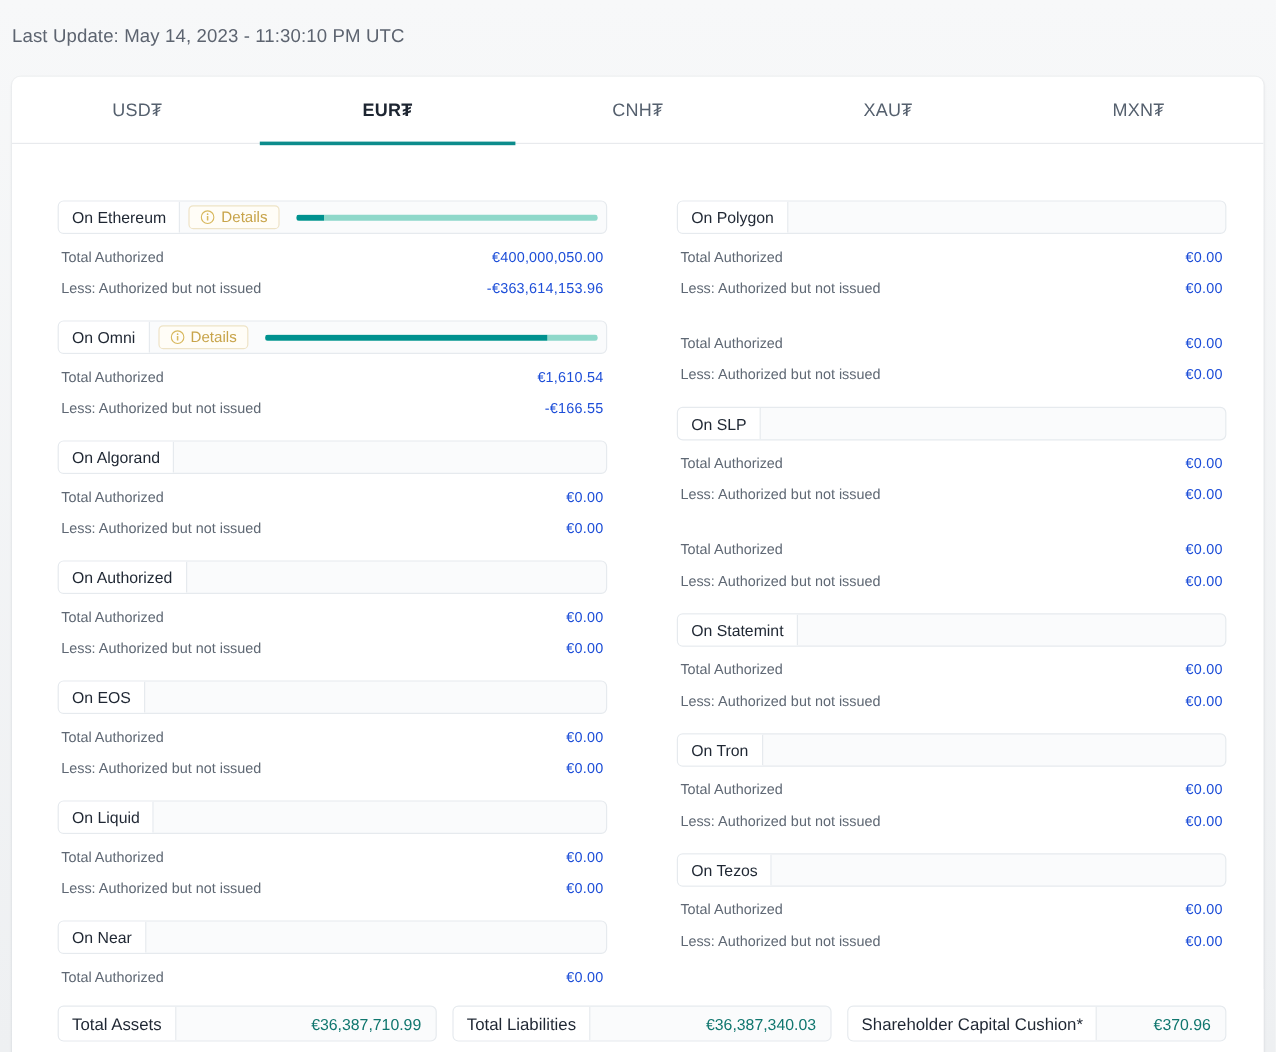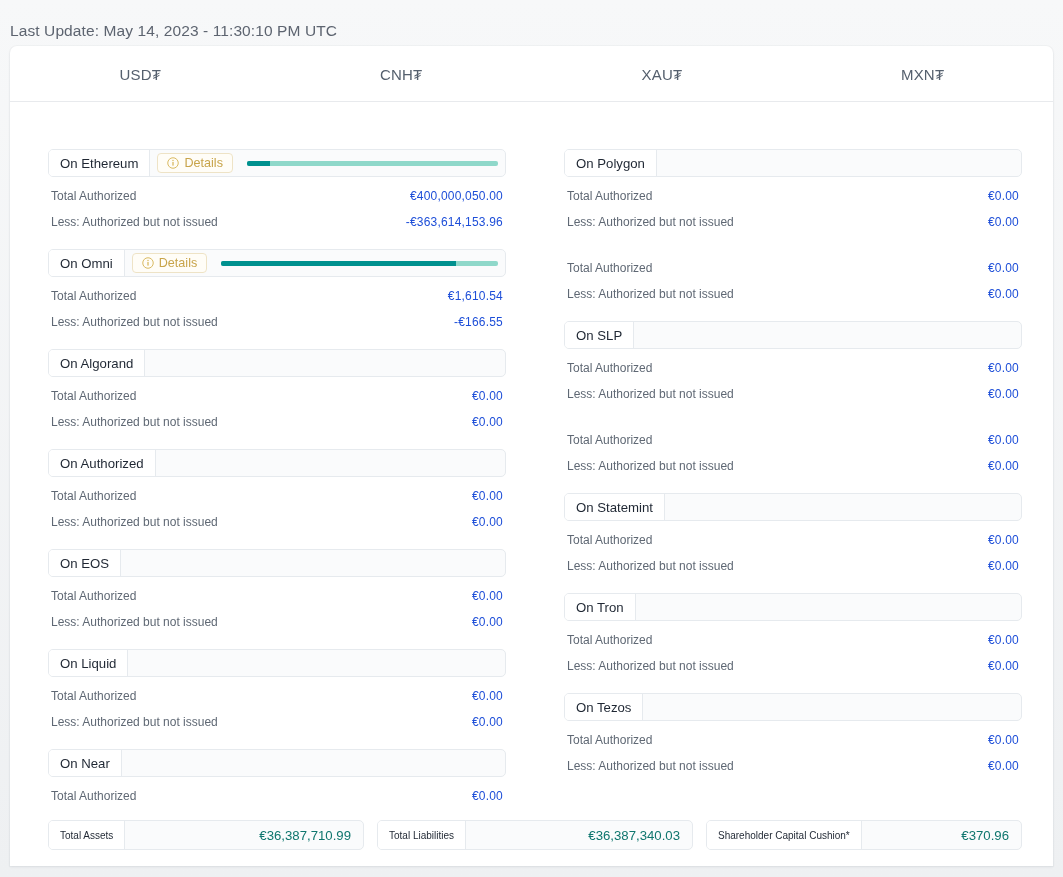--- a/index.html
+++ b/index.html
@@ -7,21 +7,21 @@
     width: 1063px; height: 877px;
     background: #f4f5f7;
     font-family: "Liberation Sans", sans-serif;
     overflow: hidden;
   }
   body {
     background: linear-gradient(180deg, #f7f8f9 0%, #eef0f2 100%);
   }
 
   .last-update {
-    padding: 22px 0 6px 10px;
+    padding: 22px 0 24px 10px;
     font-size: 15.5px;
     color: #5d6470;
     letter-spacing: .1px;
   }
 
   .panel {
     position: relative;
     margin: 0 10px;
     background: #ffffff;
     border-radius: 7px 7px 0 0;
@@ -164,21 +164,21 @@
     border-radius: 5px;
     background: #fafbfc;
     overflow: hidden;
   }
   .total-label {
     display: flex;
     align-items: center;
     padding: 0 11px;
     background: #ffffff;
     border-right: 1px solid #e6eaee;
-    font-size: 10px;
+    font-size: 14px;
     color: #1f2733;
     white-space: nowrap;
     text-align: right;
   }
   .total-value {
     flex: 1 1 auto;
     display: flex;
     align-items: center;
     justify-content: flex-end;
     padding: 0 12px;
@@ -188,20 +188,21 @@
 </style>
 </head>
 <body>
 
 <div class="last-update">Last Update: May 14, 2023 - 11:30:10 PM UTC</div>
 
 <div class="panel">
 
   <div class="tabbar" id="tabbar">
       <div class="tab">USD₮</div>
+      <div class="tab active">EUR₮</div>
       <div class="tab">CNH₮</div>
       <div class="tab">XAU₮</div>
       <div class="tab">MXN₮</div>
     </div>
 
   <div class="grid">
     <div class="col" id="left-col">
         <div class="chain-card">
           <div class="chain-head">
             <div class="chain-name">On Ethereum</div>

